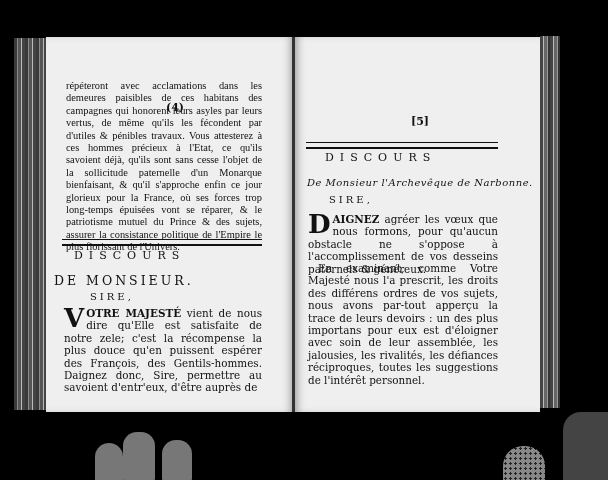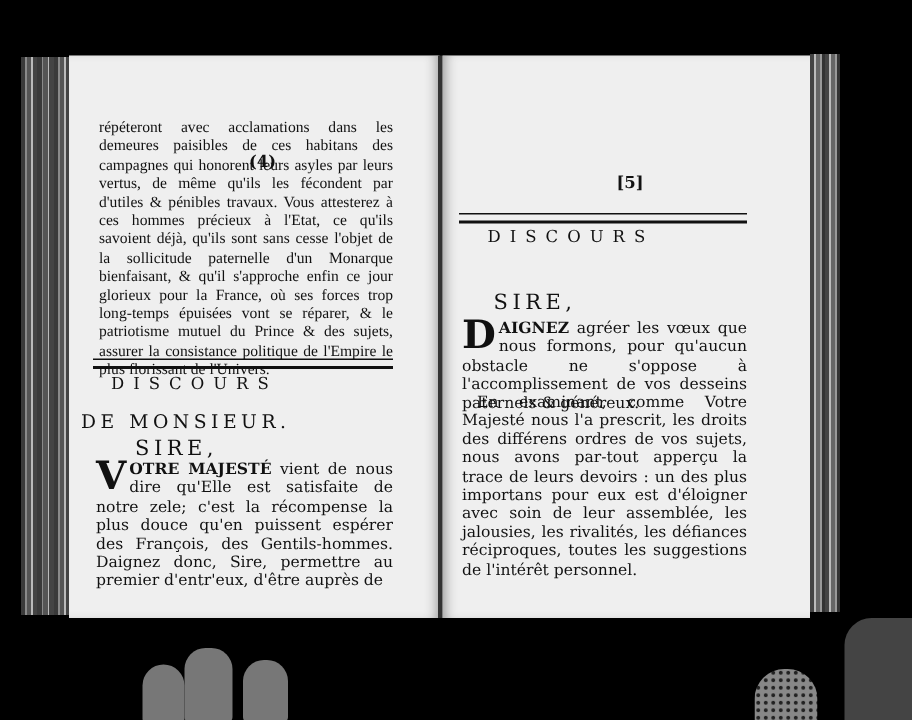--- a/index.html
+++ b/index.html
@@ -23,21 +23,21 @@
     .page-right { left: 295px; width: 245px; box-shadow: inset 6px 0 8px -4px #999; }
     .gutter { position: absolute; left: 292px; top: 37px; width: 3px; height: 375px; background: #333; }
     .text-block { position: absolute; font-size: 10.4px; line-height: 12.4px; text-align: justify; font-family: Liberation Serif, serif; }
     .pagenum { position: absolute; font-size: 11px; font-weight: bold; }
     .left-pagenum { left: 120px; top: 64px; }
     .right-pagenum { left: 116px; top: 78px; }
     .rule { position: absolute; height: 4px; border-top: 1px solid #111; border-bottom: 2px solid #111; }
     .discours { position: absolute; font-size: 11px; letter-spacing: 6px; }
     .subhead { position: absolute; font-size: 12.5px; letter-spacing: 3px; }
     .right-subhead { left: 36px; top: 180px; font-size: 10px; letter-spacing: 0.5px; font-style: italic; }
-    .sire { position: absolute; font-size: 14px; letter-spacing: 3px; text-align: right; }
+    .sire { position: absolute; font-size: 10px; letter-spacing: 3px; text-align: right; }
     .para { position: absolute; font-size: 10.4px; line-height: 12.4px; text-align: justify; }
     .dropcap { float: left; font-size: 26px; line-height: 22px; margin-right: 2px; font-weight: bold; }
     .smallcaps { font-variant: small-caps; font-weight: bold; }
     .finger { position: absolute; background: #777; border-radius: 14px 14px 4px 4px; }
     .thimble {
       position: absolute; left: 503px; top: 446px; width: 42px; height: 40px; border-radius: 20px 20px 4px 4px;
       background: radial-gradient(circle, #222 1.2px, #888 1.4px) 0 0/5px 5px;
     }
     .hand-right { position: absolute; left: 563px; top: 412px; width: 45px; height: 70px; background: #444; border-radius: 18px 0 0 0; }
   </style>
@@ -48,30 +48,31 @@
 <div class="edge-right"></div>
 
 <div class="page page-left">
   <div class="pagenum left-pagenum">(4)</div>
   <div class="text-block" style="left:20px;top:43px;width:196px;">répéteront avec acclamations dans les demeures paisibles de ces habitans des campagnes qui honorent leurs asyles par leurs vertus, de même qu'ils les fécondent par d'utiles &amp; pénibles travaux. Vous attesterez à ces hommes précieux à l'Etat, ce qu'ils savoient déjà, qu'ils sont sans cesse l'objet de la sollicitude paternelle d'un Monarque bienfaisant, &amp; qu'il s'approche enfin ce jour glorieux pour la France, où ses forces trop long-temps épuisées vont se réparer, &amp; le patriotisme mutuel du Prince &amp; des sujets, assurer la consistance politique de l'Empire le plus florissant de l'Univers.</div>
   <div class="rule" style="left:16px;top:202px;width:200px;"></div>
   <div class="discours" style="left:28px;top:212px;">DISCOURS</div>
   <div class="subhead" style="left:8px;top:236px;">DE MONSIEUR.</div>
   <div class="sire" style="left:44px;top:254px;">SIRE,</div>
   <div class="para" style="left:18px;top:270px;width:198px;">
-    <span class="dropcap">V</span><span class="smallcaps">OTRE MAJESTÉ</span><span> vient de nous dire qu'Elle est satisfaite de notre zele; c'est la récompense la plus douce qu'en puissent espérer des François, des Gentils-hommes. Daignez donc, Sire, permettre au premier d'entr'eux, d'être auprès de</span>
+    <span class="dropcap">V</span><span class="smallcaps">OTRE MAJESTÉ</span><span> vient de nous dire qu'Elle est satisfaite de notre zele; c'est la récompense la plus douce qu'en puissent espérer des François, des Gentils-hommes. Daignez donc, Sire, permettre au savoient d'entr'eux, d'être auprès de</span>
   </div>
 </div>
 
 <div class="gutter"></div>
 
 <div class="page page-right">
   <div class="pagenum right-pagenum">[5]</div>
   <div class="rule" style="left:11px;top:105px;width:192px;"></div>
   <div class="discours" style="left:30px;top:114px;">DISCOURS</div>
+  <div class="subhead right-subhead" style="left:12px;top:140px;">De Monsieur l'Archevêque de Narbonne.</div>
   <div class="sire" style="left:34px;top:157px;">SIRE,</div>
   <div class="para" style="left:13px;top:176px;width:190px;">
     <span class="dropcap">D</span><span class="smallcaps">AIGNEZ</span><span> agréer les vœux que nous formons, pour qu'aucun obstacle ne s'oppose à l'accomplissement de vos desseins paternels &amp; généreux.</span>
   </div>
   <div class="para" style="left:13px;top:225px;width:190px;text-indent:10px;">En examinant, comme Votre Majesté nous l'a prescrit, les droits des différens ordres de vos sujets, nous avons par-tout apperçu la trace de leurs devoirs : un des plus importans pour eux est d'éloigner avec soin de leur assemblée, les jalousies, les rivalités, les défiances réciproques, toutes les suggestions de l'intérêt personnel.</div>
 </div>
 
 <div class="finger" style="left:95px;top:443px;width:28px;height:40px;"></div>
 <div class="finger" style="left:123px;top:432px;width:32px;height:50px;"></div>
 <div class="finger" style="left:162px;top:440px;width:30px;height:42px;"></div>

